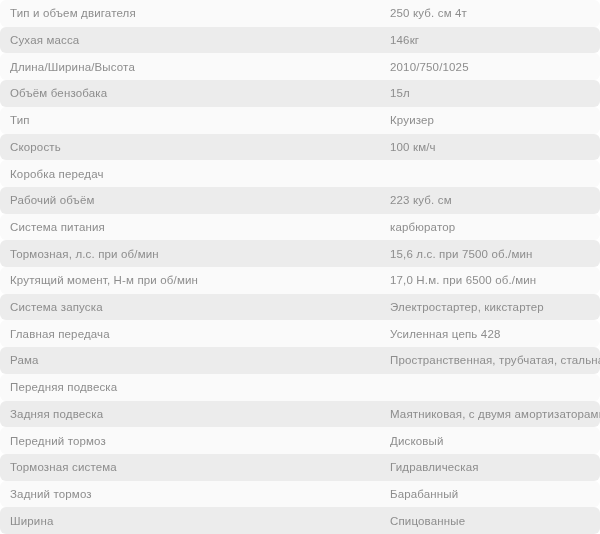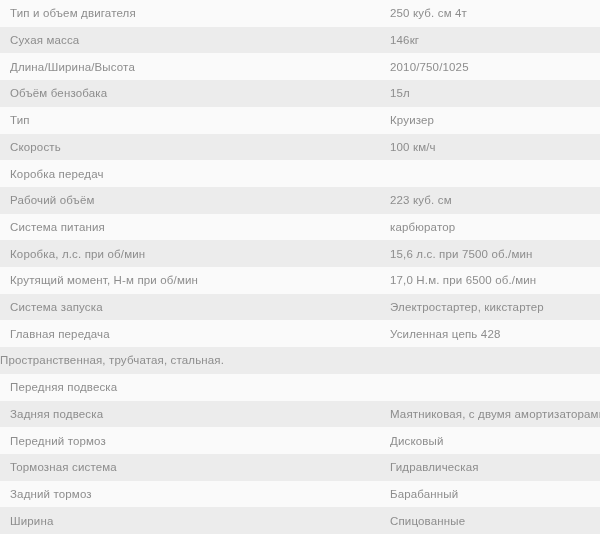--- a/index.html
+++ b/index.html
@@ -21,20 +21,21 @@
   }
   .row {
     flex: 1 1 auto;
     height: 25.4px;
     display: flex;
     align-items: center;
     font-size: 11.5px;
     font-weight: 400;
     letter-spacing: 0.15px;
     color: var(--text-color, #8d8d8d);
+    border-radius: 6px;
   }
   .row:nth-child(odd) {
     background: var(--row-odd, #fafafa);
   }
   .row:nth-child(even) {
     background: var(--row-even, #ececec);
   }
   .cell-label {
     width: 380px;
     padding-left: 10px;
@@ -82,36 +83,37 @@
     </div>
     <div class="row">
       <div class="cell-label">Рабочий объём</div>
       <div class="cell-value">223 куб. см</div>
     </div>
     <div class="row">
       <div class="cell-label">Система питания</div>
       <div class="cell-value">карбюратор</div>
     </div>
     <div class="row">
-      <div class="cell-label">Коробка, л.с. при об/мин</div>
+      <div class="cell-label">Тормозная, л.с. при об/мин</div>
       <div class="cell-value">15,6 л.с. при 7500 об./мин</div>
     </div>
     <div class="row">
       <div class="cell-label">Крутящий момент, Н-м при об/мин</div>
       <div class="cell-value">17,0 Н.м. при 6500 об./мин</div>
     </div>
     <div class="row">
       <div class="cell-label">Система запуска</div>
       <div class="cell-value">Электростартер, кикстартер</div>
     </div>
     <div class="row">
       <div class="cell-label">Главная передача</div>
       <div class="cell-value">Усиленная цепь 428</div>
     </div>
     <div class="row">
+      <div class="cell-label">Рама</div>
       <div class="cell-value">Пространственная, трубчатая, стальная.</div>
     </div>
     <div class="row">
       <div class="cell-label">Передняя подвеска</div>
     </div>
     <div class="row">
       <div class="cell-label">Задняя подвеска</div>
       <div class="cell-value">Маятниковая, с двумя амортизаторами</div>
     </div>
     <div class="row">

